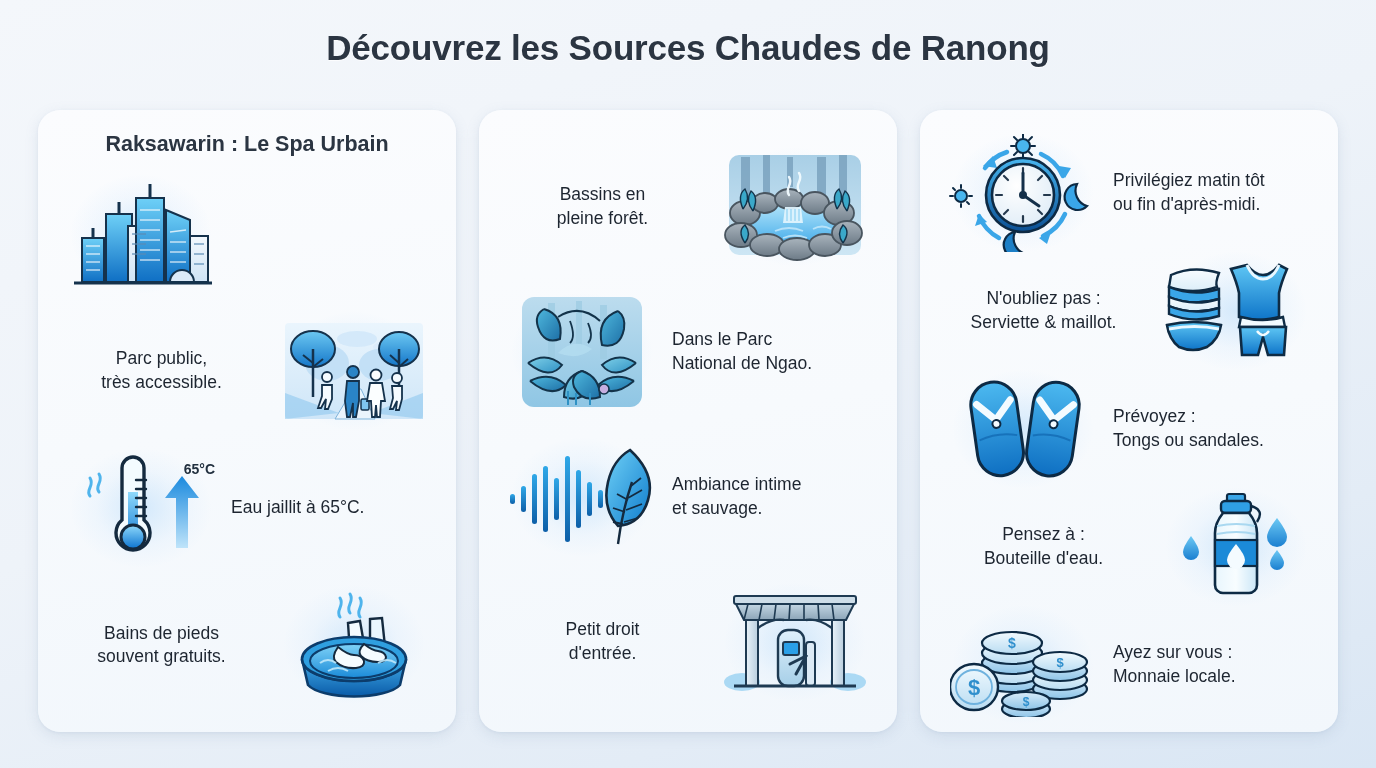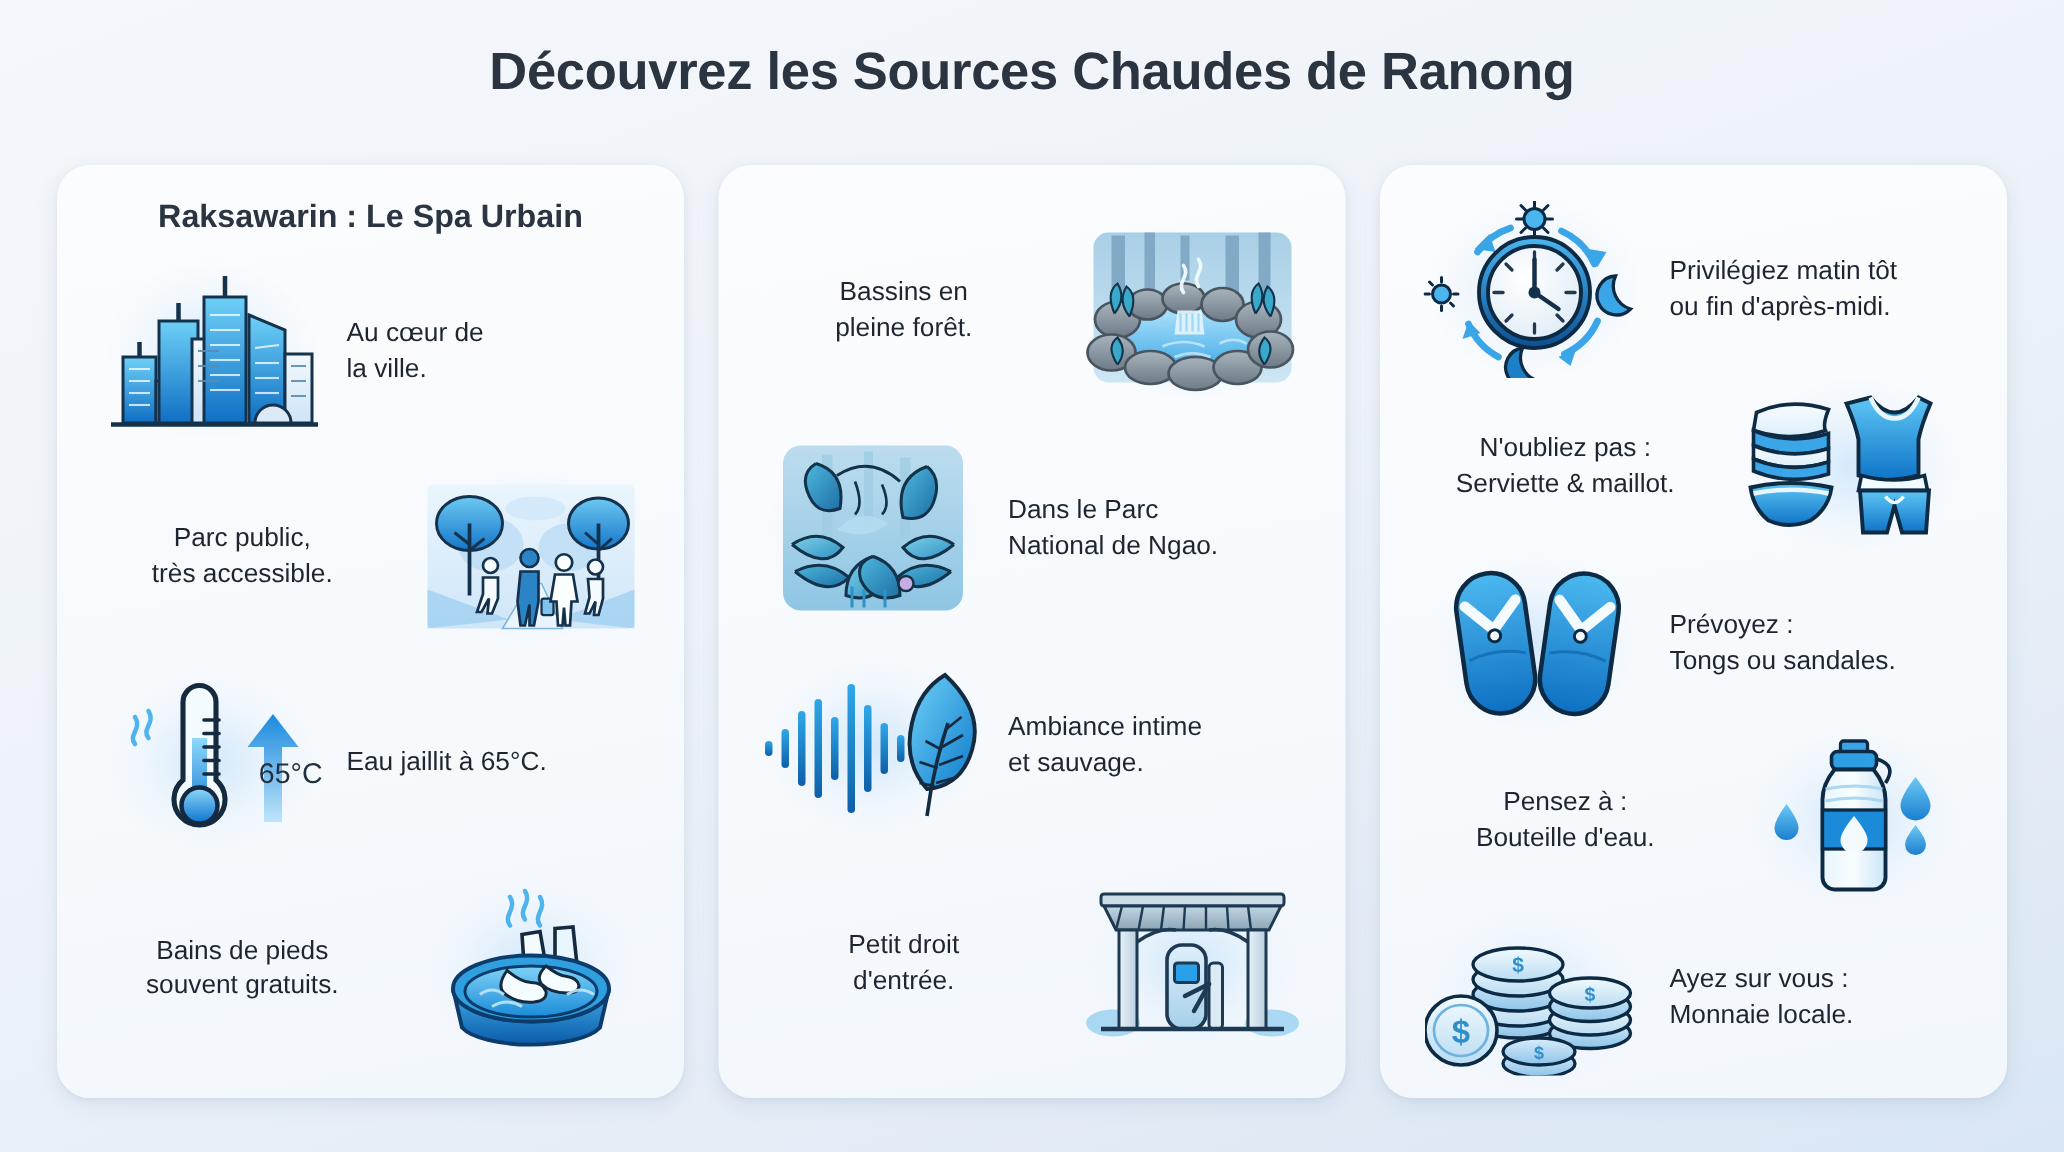--- a/index.html
+++ b/index.html
@@ -107,25 +107,24 @@
     border-radius: 50%;
     background: radial-gradient(ellipse at center, rgba(183,219,250,0.55) 0%, rgba(214,234,252,0.25) 45%, rgba(255,255,255,0) 72%);
     pointer-events: none;
   }
 
   svg { display: block; position: relative; z-index: 1; }
 
   .temp-badge {
     position: absolute;
     top: 12px; right: 8px;
-    font-size: 19px;
-    font-weight: normal;
+    font-size: 14px;
+    font-weight: bold;
     color: #22303f;
     z-index: 2;
-    margin-top: 45px;
   }
 </style>
 </head>
 <body>
 
 <div id="infographic">
 
   <div class="page-title">Découvrez les Sources Chaudes de Ranong</div>
 
   <div class="cards">
@@ -179,22 +178,20 @@
                 <line x1="66" y1="54" x2="80" y2="54"></line>
                   <line x1="66" y1="64" x2="80" y2="64"></line>
                 <line x1="66" y1="74" x2="80" y2="74"></line>
                   <line x1="128" y1="64" x2="138" y2="64"></line>
                 <line x1="128" y1="74" x2="138" y2="74"></line>
                   <line x1="128" y1="84" x2="138" y2="84"></line>
               </g>
               <line x1="8" y1="103" x2="146" y2="103" stroke="#15324c" stroke-width="3"></line>
             </svg>
           </div>
-          <div class="text-cell" style="white-space:pre-line">Au cœur de
-la ville.</div>
         </div>
 
         <div class="row rev">
           <div class="icon-cell">
             <div class="glow"></div>
             <svg width="150" height="108" viewBox="0 0 150 108">
               <defs>
                 <linearGradient id="sky1" x1="0" y1="0" x2="0" y2="1">
                   <stop offset="0" stop-color="#eaf5fd"></stop>
                     <stop offset="1" stop-color="#cfe6f8"></stop>

